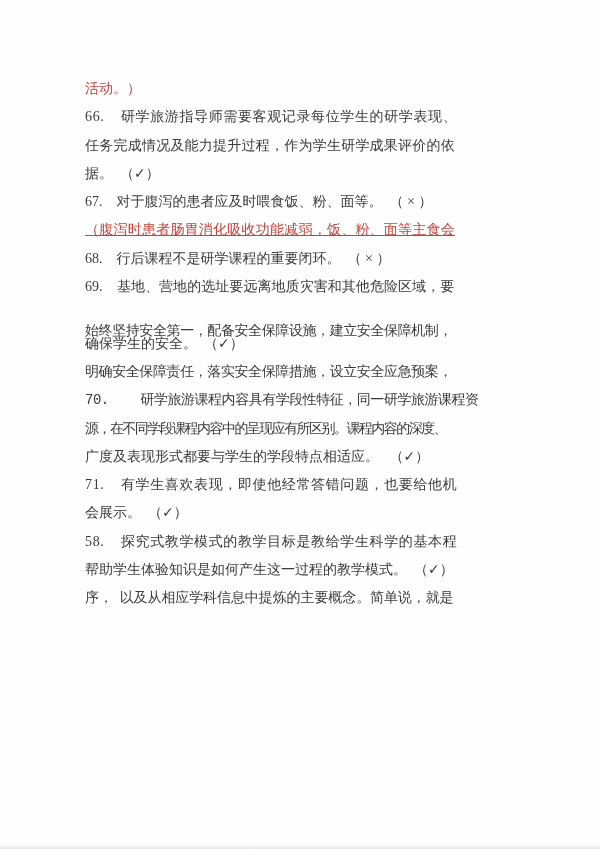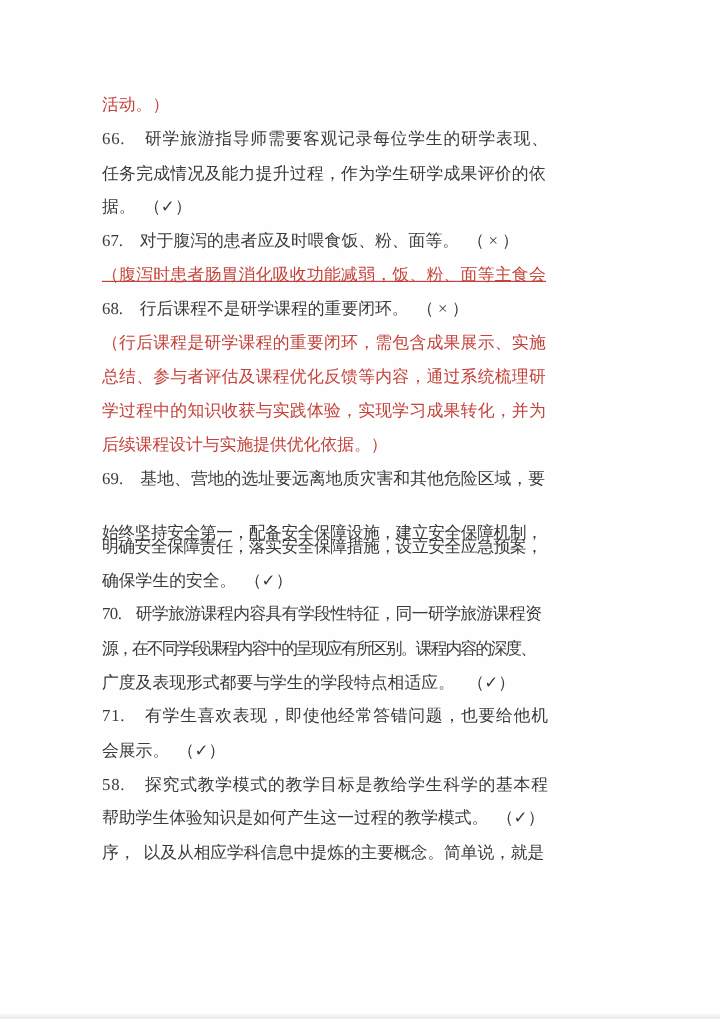--- a/index.html
+++ b/index.html
@@ -62,34 +62,28 @@
     </div>
     <div class="para">
       <div class="line"><span>67.    对于腹泻的患者应及时喂食饭、粉、面等。  （ × ）</span></div>
     </div>
     <div class="para red">
       <div class="line"><span style="letter-spacing: 0.230769px; text-decoration: underline;">（腹泻时患者肠胃消化吸收功能减弱，饭、粉、面等主食会</span></div>
     </div>
     <div class="para">
       <div class="line"><span>68.    行后课程不是研学课程的重要闭环。  （ × ）</span></div>
     </div>
-    <div class="para red">
-      <div class="line"><span style="letter-spacing: 0.230769px;">（行后课程是研学课程的重要闭环，需包含成果展示、实施</span></div>
-      <div class="line"><span style="letter-spacing: 0.230769px;">总结、参与者评估及课程优化反馈等内容，通过系统梳理研</span></div>
-      <div class="line"><span style="letter-spacing: 0.230769px;">学过程中的知识收获与实践体验，实现学习成果转化，并为</span></div>
-      <div class="line"><span>后续课程设计与实施提供优化依据。）</span></div>
-    </div>
     <div class="para">
       <div class="line"><span style="letter-spacing: 0.0564516px;">69.    基地、营地的选址要远离地质灾害和其他危险区域，要</span></div>
       <div class="line"><span style="letter-spacing: -0.407407px; margin-top: 16px;">始终坚持安全第一，配备安全保障设施，建立安全保障机制，</span></div>
+      <div class="line"><span>确保学生的安全。  （✓）</span></div>
       <div class="line"><span style="letter-spacing: -0.407407px;">明确安全保障责任，落实安全保障措施，设立安全应急预案，</span></div>
-      <div class="line"><span>确保学生的安全。  （✓）</span></div>
     </div>
     <div class="para">
-      <div class="line"><span style="letter-spacing: -0.476562px;">70.    研学旅游课程内容具有学段性特征，同一研学旅游课程资</span></div>
+      <div class="line"><span style="letter-spacing: -0.476562px; font-family: Liberation Mono, monospace;">70.    研学旅游课程内容具有学段性特征，同一研学旅游课程资</span></div>
       <div class="line"><span style="letter-spacing: -1.55172px;">源，在不同学段课程内容中的呈现应有所区别。课程内容的深度、</span></div>
       <div class="line"><span>广度及表现形式都要与学生的学段特点相适应。   （✓）</span></div>
     </div>
     <div class="para">
       <div class="line"><span style="letter-spacing: 0.625px;">71.    有学生喜欢表现，即使他经常答错问题，也要给他机</span></div>
       <div class="line"><span>会展示。  （✓）</span></div>
     </div>
     <div class="para">
       <div class="line"><span style="letter-spacing: 0.625px;">58.    探究式教学模式的教学目标是教给学生科学的基本程</span></div>
       <div class="line"><span>帮助学生体验知识是如何产生这一过程的教学模式。  （✓）</span></div>

